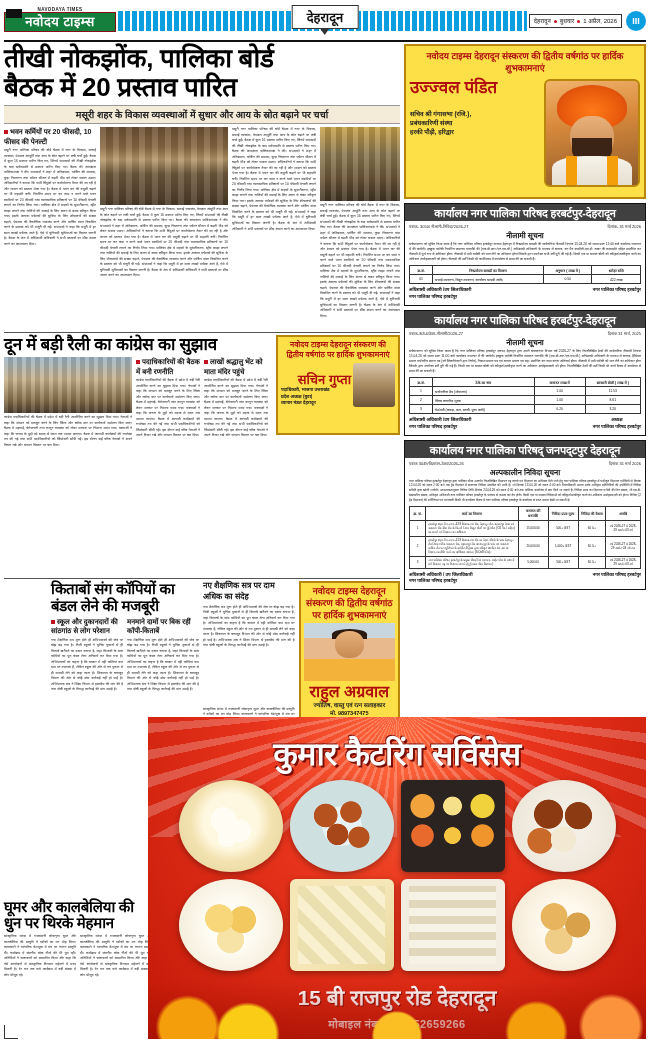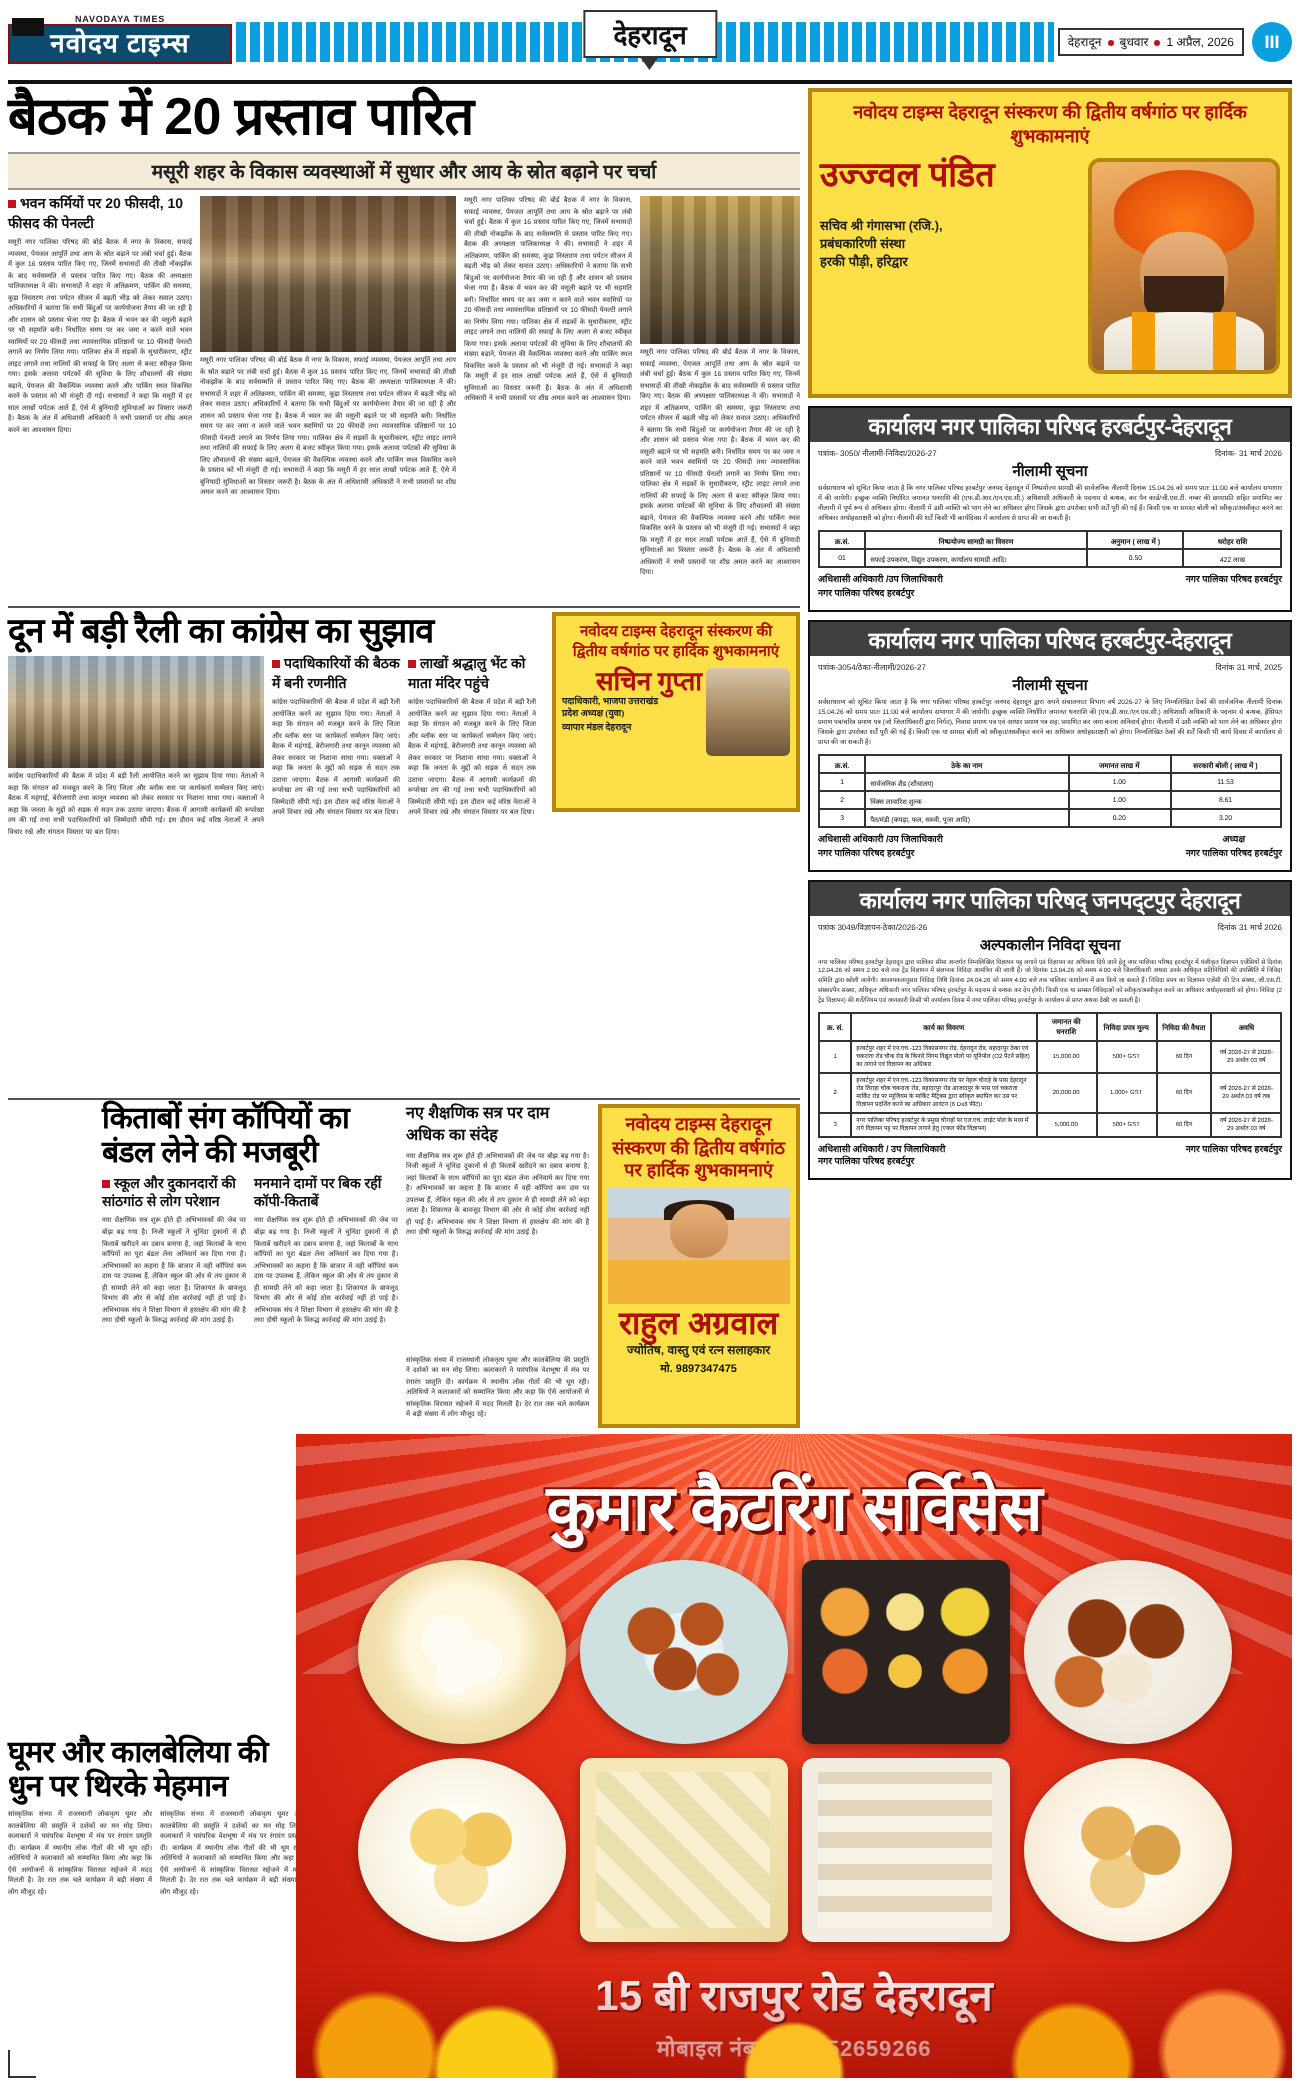--- a/index.html
+++ b/index.html
@@ -9,21 +9,21 @@
     font-family: "Liberation Sans", sans-serif;
     overflow: hidden;
     position: relative;
   }
   .page { width: 650px; height: 1043px; position: relative; background:#fff; padding: 4px 4px 0 4px; }
 
   
   .masthead { height: 34px; display: flex; align-items: center; position: relative; }
   .logo-box { width: 112px; height: 28px; position: relative; flex: 0 0 auto; }
   .logo-kicker { font-size: 4.5px; letter-spacing: .4px; color: #222; text-align: center; font-weight: bold; }
-  .logo-main { background: #0c4a6e; color: #fff; font-weight: bold; font-size: 13px;
+  .logo-main { background: #15803d; color: #fff; font-weight: bold; font-size: 13px;
     text-align: center; line-height: 18px; border: 1.5px solid #8a0d15; letter-spacing: .5px; }
   .logo-flag { position: absolute; left: 2px; top: 2px; width: 16px; height: 9px; background: #111; }
   .bars { flex: 1 1 auto; height: 20px; display: flex; gap: 2px; overflow: hidden; margin: 0 2px; }
   .bars i { display: block; width: 5px; background: #0c9fe0; height: 100%; flex: 0 0 auto; }
   .city-tag { position: absolute; left: 50%; transform: translateX(-50%); top: 1px;
     background: #fff; border: 1px solid #333; padding: 2px 14px; font-size: 13px;
     font-weight: bold; color: #111; z-index: 5; }
   .city-tag:after { content:""; position:absolute; left: 50%; bottom: -7px; margin-left:-5px;
      border-left: 5px solid transparent; border-right: 5px solid transparent; border-top: 7px solid #333; }
   .dateline { border: 1px solid #333; padding: 2px 4px; font-size: 6px; color: #111; white-space: nowrap;
@@ -282,20 +282,21 @@
     </div>
     <div class="pagecircle">III</div>
   </div>
   <div class="hr-thick"></div>
 
   <div class="body-grid">
 
     <div class="col-left">
 
       <div>
+        <div class="headline">तीखी नोकझोंक, पालिका बोर्ड</div>
         <div class="headline">बैठक में 20 प्रस्ताव पारित</div>
         <div class="subhead-band">मसूरी शहर के विकास व्यवस्थाओं में सुधार और आय के स्रोत बढ़ाने पर चर्चा</div>
 
         <div class="colblock" style="height:203px;">
           <div class="tcol" style="max-width:92px;">
             <div class="bullet-head">
               <span class="sq"></span><span>भवन कर्मियों पर 20 फीसदी, 10 फीसद की पेनल्टी</span>
             </div>
             <div class="txt" style="height:184px;margin-top:2px;">मसूरी नगर पालिका परिषद की बोर्ड बैठक में नगर के विकास, सफाई व्यवस्था, पेयजल आपूर्ति तथा आय के स्रोत बढ़ाने पर लंबी चर्चा हुई। बैठक में कुल 16 प्रस्ताव पारित किए गए, जिनमें सभासदों की तीखी नोकझोंक के बाद सर्वसम्मति से प्रस्ताव पारित किए गए। बैठक की अध्यक्षता पालिकाध्यक्ष ने की। सभासदों ने शहर में अतिक्रमण, पार्किंग की समस्या, कूड़ा निस्तारण तथा पर्यटन सीजन में बढ़ती भीड़ को लेकर सवाल उठाए। अधिकारियों ने बताया कि सभी बिंदुओं पर कार्ययोजना तैयार की जा रही है और शासन को प्रस्ताव भेजा गया है। बैठक में भवन कर की वसूली बढ़ाने पर भी सहमति बनी। निर्धारित समय पर कर जमा न करने वाले भवन स्वामियों पर 20 फीसदी तथा व्यावसायिक प्रतिष्ठानों पर 10 फीसदी पेनल्टी लगाने का निर्णय लिया गया। पालिका क्षेत्र में सड़कों के सुधारीकरण, स्ट्रीट लाइट लगाने तथा नालियों की सफाई के लिए अलग से बजट स्वीकृत किया गया। इसके अलावा पर्यटकों की सुविधा के लिए शौचालयों की संख्या बढ़ाने, पेयजल की वैकल्पिक व्यवस्था करने और पार्किंग स्थल विकसित करने के प्रस्ताव को भी मंजूरी दी गई। सभासदों ने कहा कि मसूरी में हर साल लाखों पर्यटक आते हैं, ऐसे में बुनियादी सुविधाओं का विस्तार जरूरी है। बैठक के अंत में अधिशासी अधिकारी ने सभी प्रस्तावों पर शीघ्र अमल करने का आश्वासन दिया।</div>
           </div>
@@ -333,21 +334,21 @@
                 <span class="sq"></span><span>लाखों श्रद्धालु भेंट को माता मंदिर पहुंचे</span>
               </div>
               <div class="txt" style="height:198px;margin-top:2px;">कांग्रेस पदाधिकारियों की बैठक में प्रदेश में बड़ी रैली आयोजित करने का सुझाव दिया गया। नेताओं ने कहा कि संगठन को मजबूत करने के लिए जिला और ब्लॉक स्तर पर कार्यकर्ता सम्मेलन किए जाएं। बैठक में महंगाई, बेरोजगारी तथा कानून व्यवस्था को लेकर सरकार पर निशाना साधा गया। वक्ताओं ने कहा कि जनता के मुद्दों को सड़क से सदन तक उठाया जाएगा। बैठक में आगामी कार्यक्रमों की रूपरेखा तय की गई तथा सभी पदाधिकारियों को जिम्मेदारी सौंपी गई। इस दौरान कई वरिष्ठ नेताओं ने अपने विचार रखे और संगठन विस्तार पर बल दिया।</div>
             </div>
           </div>
         </div>
 
         <div style="width:124px;">
           <div class="mini-ad" style="height:100px;">
             <div class="g">नवोदय टाइम्स देहरादून संस्करण की द्वितीय वर्षगांठ पर हार्दिक शुभकामनाएं</div>
-            <div style="display:flex; align-items:flex-start; gap:2px; margin-top:2px;font-family:Liberation Serif, serif;">
+            <div style="display:flex; align-items:flex-end; gap:2px; margin-top:2px;">
               <div style="flex:1;">
                 <div class="n">सचिन गुप्ता</div>
                 <div class="r">पदाधिकारी, भाजपा उत्तराखंड</div>
                 <div class="r">प्रदेश अध्यक्ष (युवा)</div>
                 <div class="r">व्यापार मंडल देहरादून</div>
               </div>
               <div class="photo person" style="width:42px;height:44px;border-radius:3px;"></div>
             </div>
           </div>
         </div>

